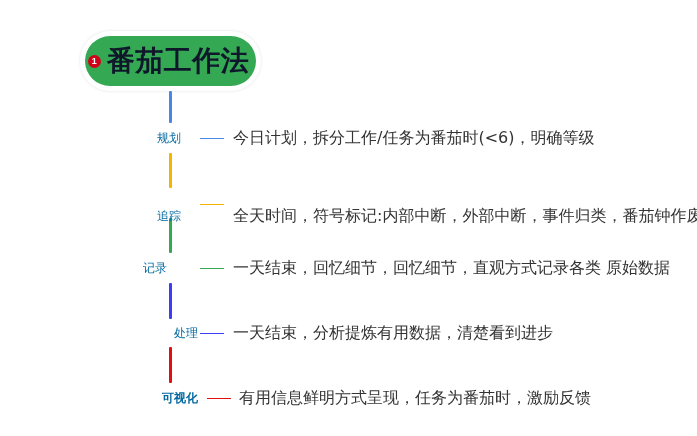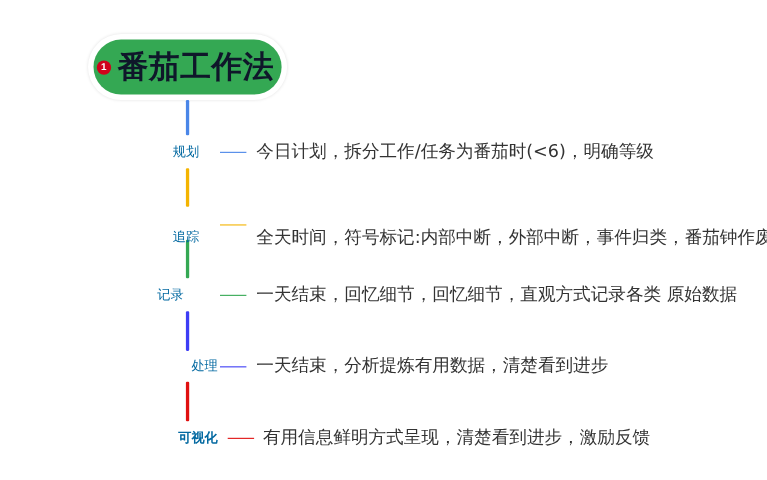--- a/index.html
+++ b/index.html
@@ -95,13 +95,13 @@
 <div class="node" style="left:143px;top:268px;">记录</div>
 <div class="hline" style="left:200px;top:268px;width:24px;background:#34a853;"></div>
 <div class="desc" style="left:233px;top:268px;">一天结束，回忆细节，回忆细节，直观方式记录各类 原始数据</div>
 
 <div class="node" style="left:174px;top:333px;">处理</div>
 <div class="hline" style="left:200px;top:333px;width:24px;background:#3d3df5;"></div>
 <div class="desc" style="left:233px;top:333px;">一天结束，分析提炼有用数据，清楚看到进步</div>
 
 <div class="node bold" style="left:150px;top:398px;margin-left:12px;">可视化</div>
 <div class="hline" style="left:207px;top:398px;width:24px;background:#e01010;"></div>
-<div class="desc" style="left:239px;top:398px;">有用信息鲜明方式呈现，清楚看到进步，激励反馈</div>
+<div class="desc" style="left:239px;top:398px;">有用信息鲜明方式呈现，任务为番茄时，激励反馈</div>
 
 </body></html>

